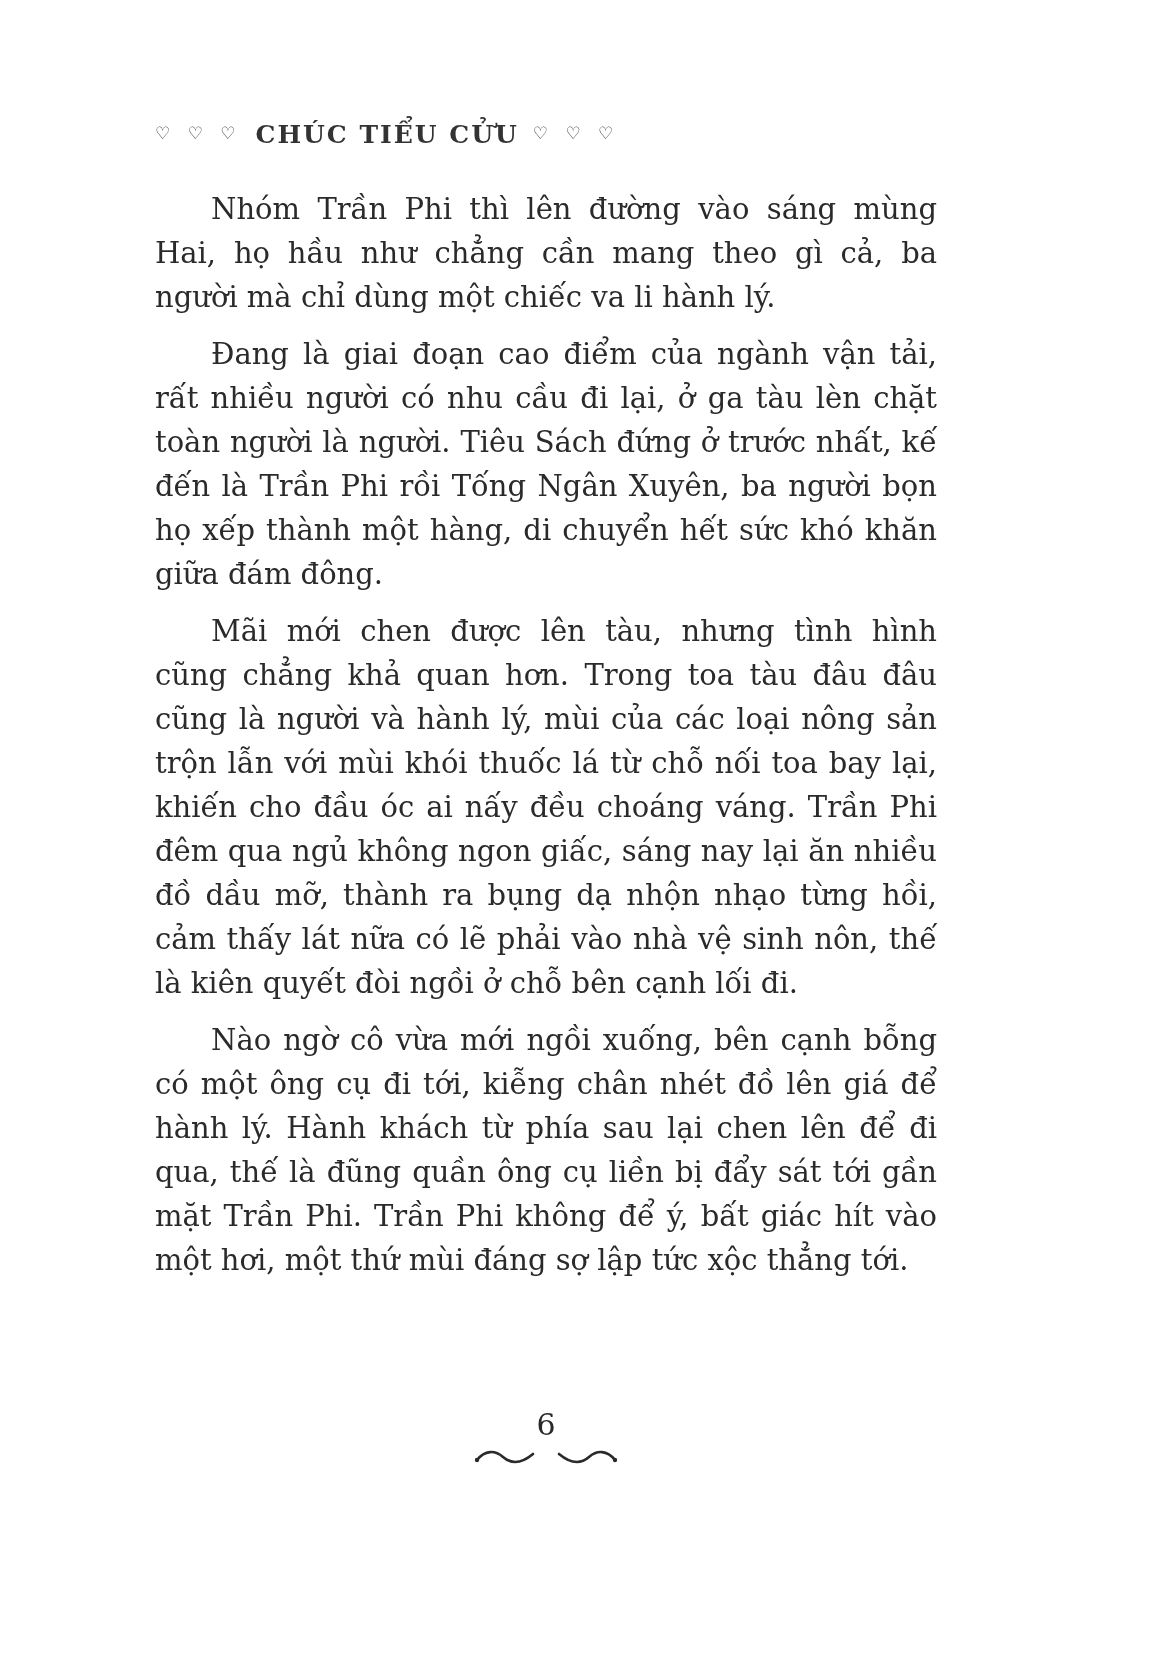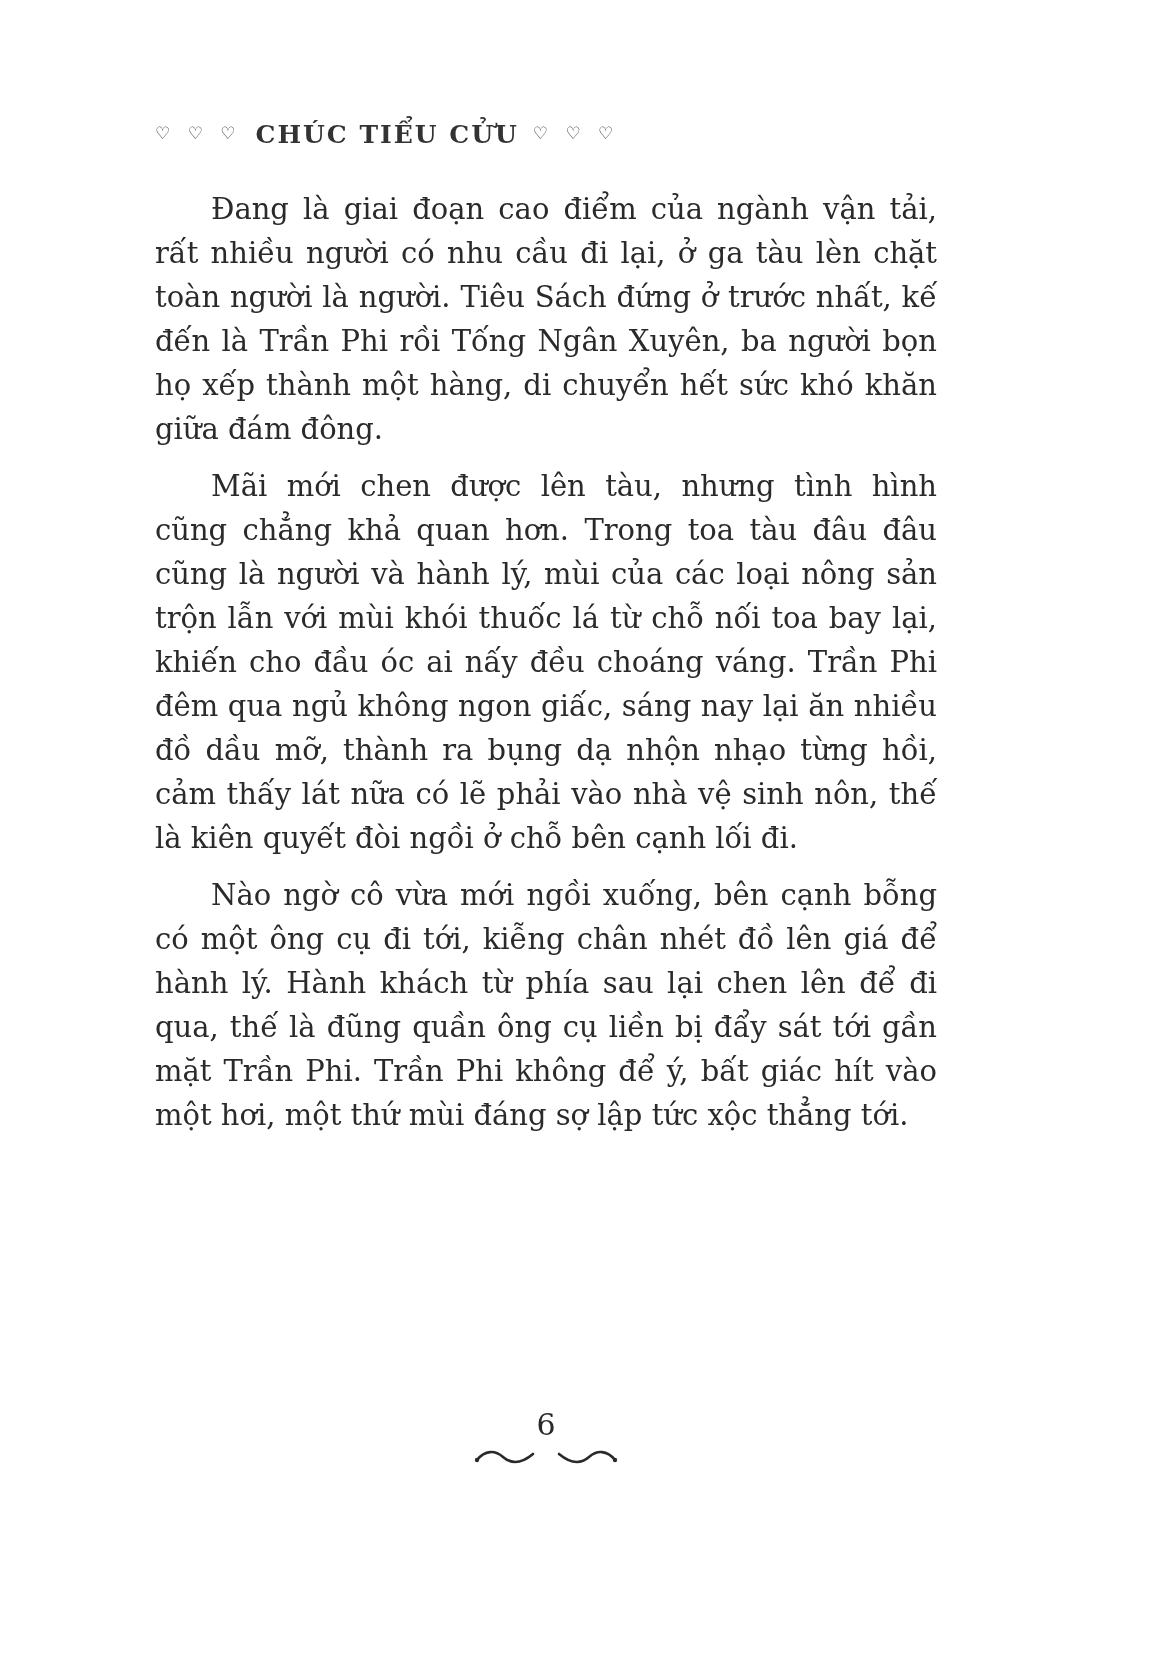--- a/index.html
+++ b/index.html
@@ -77,20 +77,21 @@
 
   <div class="content">
 
     <div class="running-header">
       <span class="ornament">♡ ♡ ♡</span>
       <span class="header-title">CHÚC TIỂU CỬU</span>
       <span class="ornament">♡ ♡ ♡</span>
     </div>
 
     <div class="body-text">
+      <p>Nhóm Trần Phi thì lên đường vào sáng mùng Hai, họ hầu như chẳng cần mang theo gì cả, ba người mà chỉ dùng một chiếc va li hành lý.</p>
       <p>Đang là giai đoạn cao điểm của ngành vận tải, rất nhiều người có nhu cầu đi lại, ở ga tàu lèn chặt toàn người là người. Tiêu Sách đứng ở trước nhất, kế đến là Trần Phi rồi Tống Ngân Xuyên, ba người bọn họ xếp thành một hàng, di chuyển hết sức khó khăn giữa đám đông.</p>
       <p>Mãi mới chen được lên tàu, nhưng tình hình cũng chẳng khả quan hơn. Trong toa tàu đâu đâu cũng là người và hành lý, mùi của các loại nông sản trộn lẫn với mùi khói thuốc lá từ chỗ nối toa bay lại, khiến cho đầu óc ai nấy đều choáng váng. Trần Phi đêm qua ngủ không ngon giấc, sáng nay lại ăn nhiều đồ dầu mỡ, thành ra bụng dạ nhộn nhạo từng hồi, cảm thấy lát nữa có lẽ phải vào nhà vệ sinh nôn, thế là kiên quyết đòi ngồi ở chỗ bên cạnh lối đi.</p>
       <p>Nào ngờ cô vừa mới ngồi xuống, bên cạnh bỗng có một ông cụ đi tới, kiễng chân nhét đồ lên giá để hành lý. Hành khách từ phía sau lại chen lên để đi qua, thế là đũng quần ông cụ liền bị đẩy sát tới gần mặt Trần Phi. Trần Phi không để ý, bất giác hít vào một hơi, một thứ mùi đáng sợ lập tức xộc thẳng tới.</p>
     </div>
 
   </div>
 
   <div class="footer">
     <span class="page-number">6</span>
     <svg class="flourish" width="150" height="26" viewBox="0 0 150 26" aria-hidden="true">

